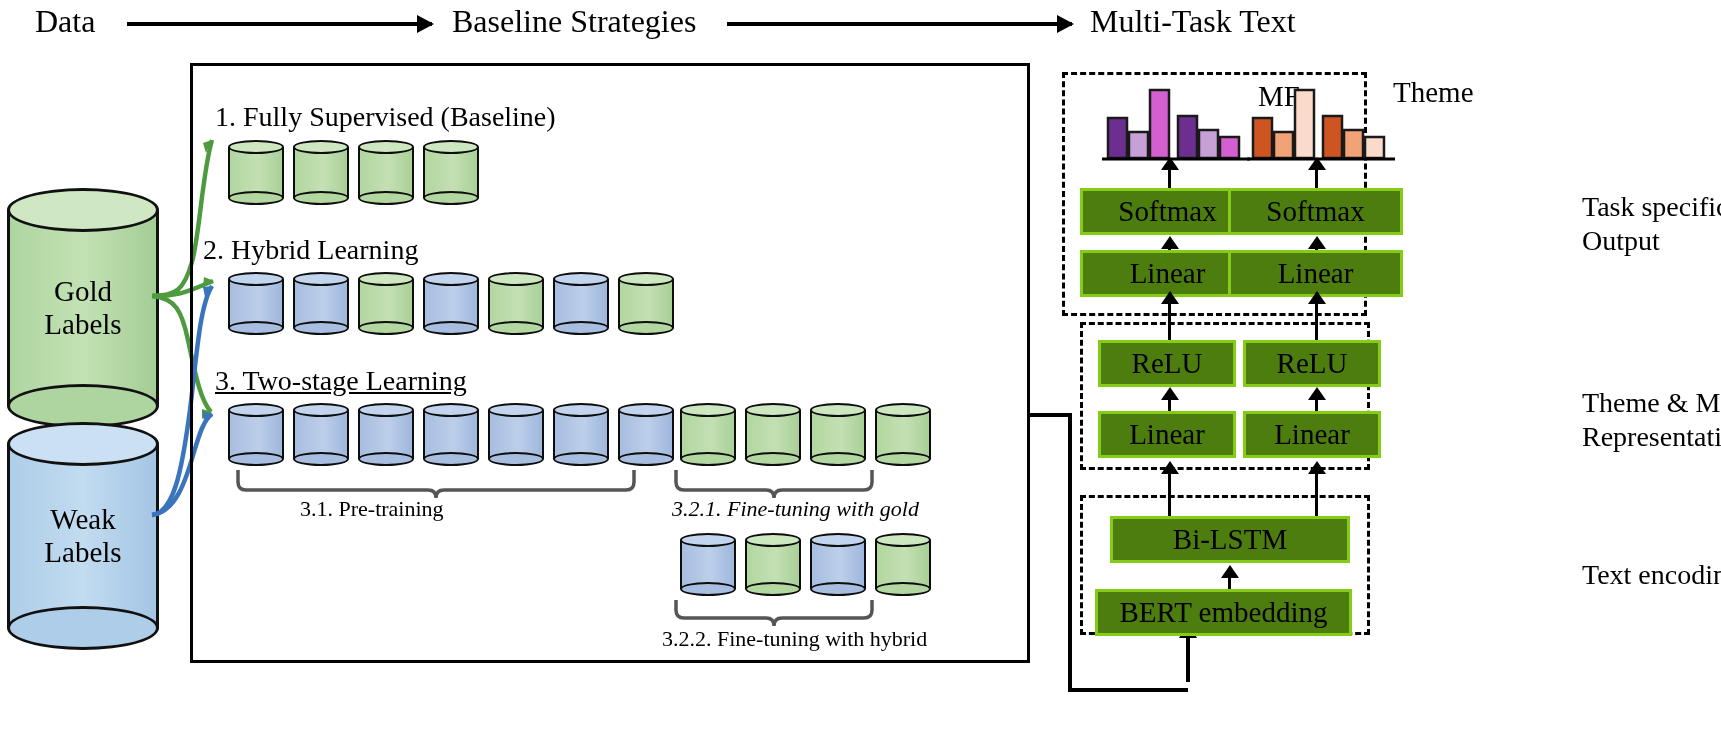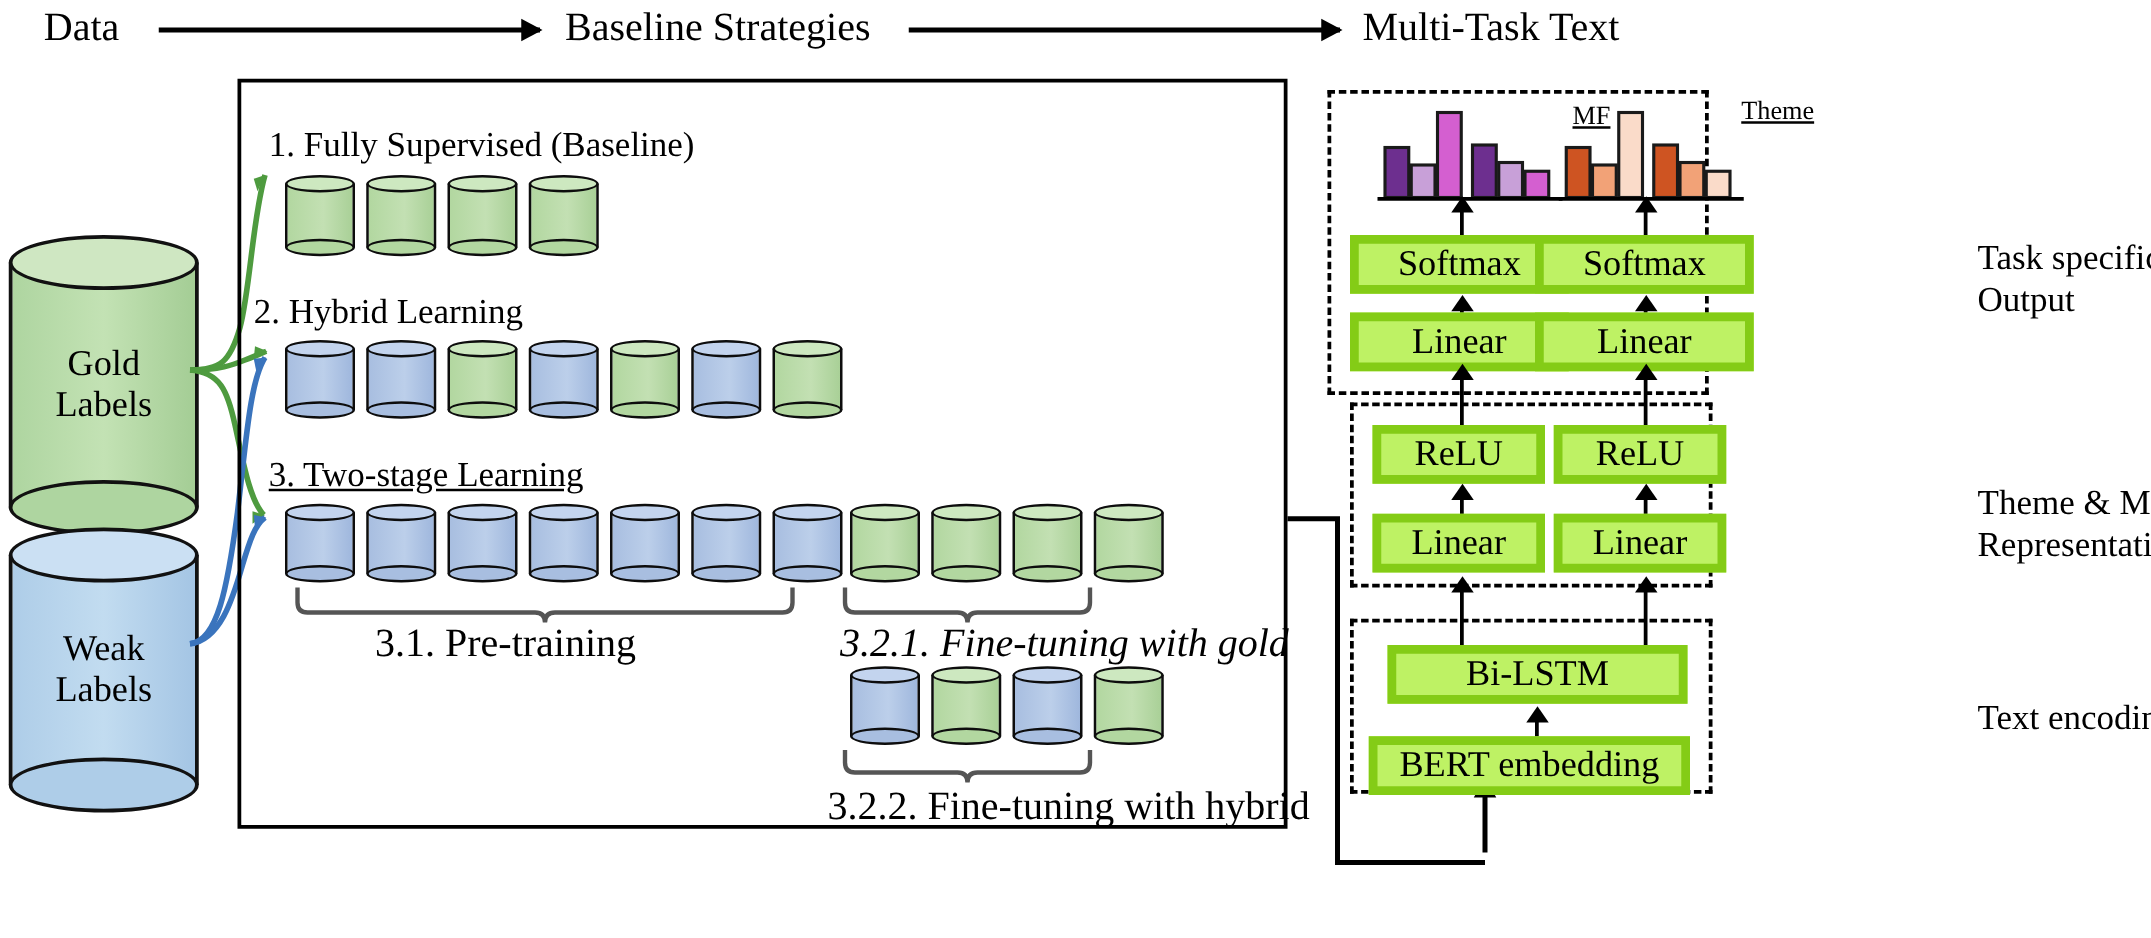--- a/index.html
+++ b/index.html
@@ -5,23 +5,23 @@
 <style>
   html,body{margin:0;padding:0;background:#ffffff;}
   body{
     width:1721px;height:750px;position:relative;overflow:hidden;
     font-family:"Liberation Serif","DejaVu Serif",serif;
     color:#000000;
   }
   .abs{position:absolute;}
   .hdr{font-size:32px;line-height:1;white-space:nowrap;}
   .strat-label{font-size:28px;line-height:1;white-space:nowrap;}
-  .bracket-label{font-size:32px;line-height:1;white-space:nowrap;}
+  .bracket-label{font-size:22px;line-height:1;white-space:nowrap;}
   .side-label{font-size:28px;line-height:1.22;white-space:nowrap;}
-  .chart-label{font-size:21px;line-height:1;white-space:nowrap;text-decoration:underline;}
+  .chart-label{font-size:29px;line-height:1;white-space:nowrap;}
 
   
   .harrow{height:4px;background:#000;position:absolute;}
   .harrow::after{
     content:"";position:absolute;right:-2px;top:-7px;
     border-left:17px solid #000;border-top:9px solid transparent;border-bottom:9px solid transparent;
   }
 
   
   .outer-box{border:3px solid #000;box-sizing:border-box;}
@@ -58,21 +58,21 @@
   .db.green .dbody{background:linear-gradient(to right,#aed5a0,#c3e2b4 50%,#a4cd95);}
   .db.green .dbot{background:#aed5a0;}
   .db.green .dtop{background:#cfe7c2;}
   .db.blue .dbody{background:linear-gradient(to right,#aecde8,#c2dcf0 50%,#a4c5e4);}
   .db.blue .dbot{background:#aecde8;}
   .db.blue .dtop{background:#cbe0f3;}
   .db .dtext{position:absolute;left:0;right:0;top:50%;transform:translateY(-50%);
      text-align:center;font-size:29px;line-height:1.15;z-index:3;}
 
   
-  .mbox{position:absolute;border:7px solid #84cc16;background:#bef264;box-sizing:border-box;
+  .mbox{position:absolute;border:3px solid #84cc16;background:#4d7c0f;box-sizing:border-box;
      display:flex;align-items:center;justify-content:center;font-size:29px;}
   .dashbox{position:absolute;border:3px dashed #000;box-sizing:border-box;}
 
   
   .varrow{position:absolute;width:3px;background:#000;}
   .varrow::before{
     content:"";position:absolute;left:-7.5px;top:-11px;
     border-bottom:13px solid #000;border-left:9px solid transparent;border-right:9px solid transparent;
   }
   svg.overlay{position:absolute;left:0;top:0;width:1721px;height:750px;pointer-events:none;}

